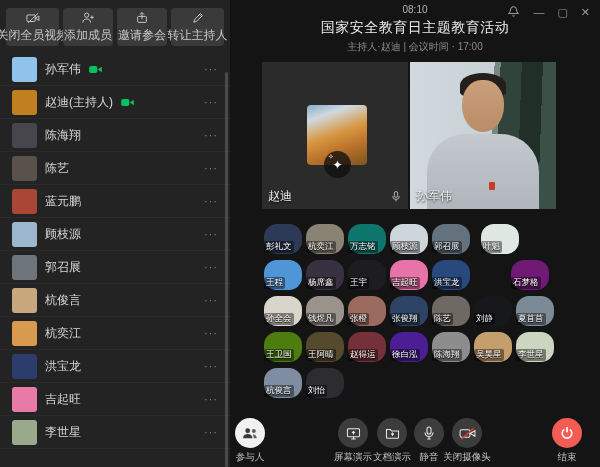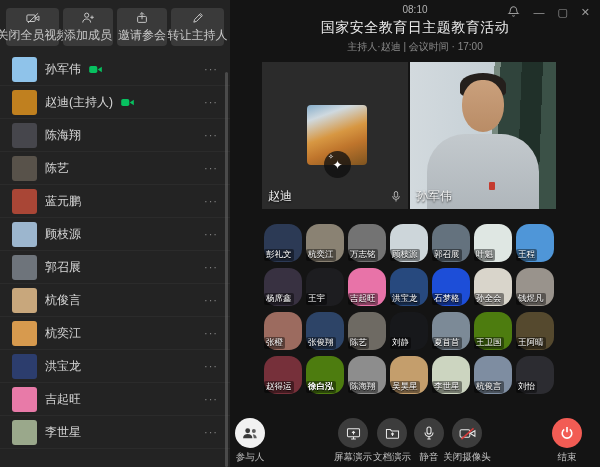--- a/index.html
+++ b/index.html
@@ -50,21 +50,21 @@
   .vhair{position:absolute;left:50%;top:11px;transform:translateX(-50%);width:46px;height:24px;
     border-radius:50% 50% 20% 20%;background:#241f1c}
   .vhead{position:absolute;left:50%;top:18px;transform:translateX(-50%);width:42px;height:52px;
     border-radius:46% 46% 50% 50%;background:linear-gradient(180deg,#caa07c,#b98c66)}
   .vbody{position:absolute;left:50%;top:72px;transform:translateX(-50%);width:112px;height:80px;
     border-radius:38px 38px 0 0;background:linear-gradient(180deg,#c3c9cd,#aeb5ba)}
   .vbadge{position:absolute;left:54%;top:120px;width:6px;height:8px;background:#c43b2f;border-radius:1px}
 
   
   .grid{position:absolute;left:264px;top:224px;width:294px;display:flex;flex-wrap:wrap;gap:6px 4px}
-  .tile{width:38px;height:38px;border-radius:13px;position:relative;background:#333;cursor:pointer}
+  .tile{width:38px;height:30px;border-radius:13px;position:relative;background:#333;cursor:pointer}
   .tname{position:absolute;left:0;bottom:1px;max-width:38px;overflow:hidden;font-size:8.5px;color:#fff;
     white-space:nowrap;background:rgba(0,0,0,.42);border-radius:2px;padding:0 2px;
     text-shadow:0 1px 1px #000}
 
   
   .toolbar{position:absolute;left:0;top:418px;width:600px;height:49px}
   .tbtn{position:absolute;width:70px;display:flex;flex-direction:column;align-items:center;gap:3px;cursor:pointer}
   .tcircle{width:30px;height:30px;border-radius:50%;background:#3c3c3c;display:flex;
     align-items:center;justify-content:center}
   .tcircle.white{background:#f1f1f1}
@@ -227,48 +227,48 @@
     </div>
   </div>
 
   <div class="grid">
     <div class="tile" style="background: rgb(44, 58, 85);">
         <span class="tname">彭礼文</span>
       </div>
     <div class="tile" style="background: rgb(138, 130, 115);">
         <span class="tname">杭奕江</span>
       </div>
-    <div class="tile" style="background: #737373;">
+    <div class="tile" style="background: #0f766e;">
         <span class="tname">万志铭</span>
       </div>
     <div class="tile" style="background: rgb(205, 214, 218);">
         <span class="tname">顾枝源</span>
       </div>
     <div class="tile" style="background: rgb(100, 114, 126);">
         <span class="tname">郭召展</span>
       </div>
-    <div class="tile" style="background: rgb(223, 231, 227);">
+    <div class="tile" style="background: rgb(223, 231, 227); margin-left: 7px;">
         <span class="tname">叶魁</span>
       </div>
     <div class="tile" style="background: rgb(79, 150, 216);">
         <span class="tname">王程</span>
       </div>
     <div class="tile" style="background: rgb(56, 49, 65);">
         <span class="tname">杨席鑫</span>
       </div>
     <div class="tile" style="background: rgb(29, 29, 32);">
         <span class="tname">王宇</span>
       </div>
     <div class="tile" style="background: rgb(232, 115, 168);">
         <span class="tname">吉起旺</span>
       </div>
     <div class="tile" style="background: rgb(39, 73, 126);">
         <span class="tname">洪宝龙</span>
       </div>
-    <div class="tile" style="background: #1d4ed8;">
+    <div class="tile" style="background: #701a75; margin-left: 37px;">
         <span class="tname">石梦格</span>
       </div>
     <div class="tile" style="background: rgb(217, 213, 203); text-align: center;">
         <span class="tname">孙全会</span>
       </div>
     <div class="tile" style="background: rgb(153, 147, 140);">
         <span class="tname">钱煜凡</span>
       </div>
     <div class="tile" style="background: rgb(156, 107, 95);">
         <span class="tname">张橙</span>
@@ -287,21 +287,21 @@
       </div>
     <div class="tile" style="background: #4d7c0f;">
         <span class="tname">王卫国</span>
       </div>
     <div class="tile" style="background: rgb(85, 73, 46);">
         <span class="tname">王阿晴</span>
       </div>
     <div class="tile" style="background: rgb(118, 48, 58);">
         <span class="tname">赵得运</span>
       </div>
-    <div class="tile" style="background: #4d7c0f; font-weight: bold;">
+    <div class="tile" style="background: #4c1d95;">
         <span class="tname">徐白泓</span>
       </div>
     <div class="tile" style="background: rgb(141, 141, 141);">
         <span class="tname">陈海翔</span>
       </div>
     <div class="tile" style="background: rgb(196, 158, 108);">
         <span class="tname">吴昊星</span>
       </div>
     <div class="tile" style="background: rgb(204, 213, 192);">
         <span class="tname">李世星</span>

